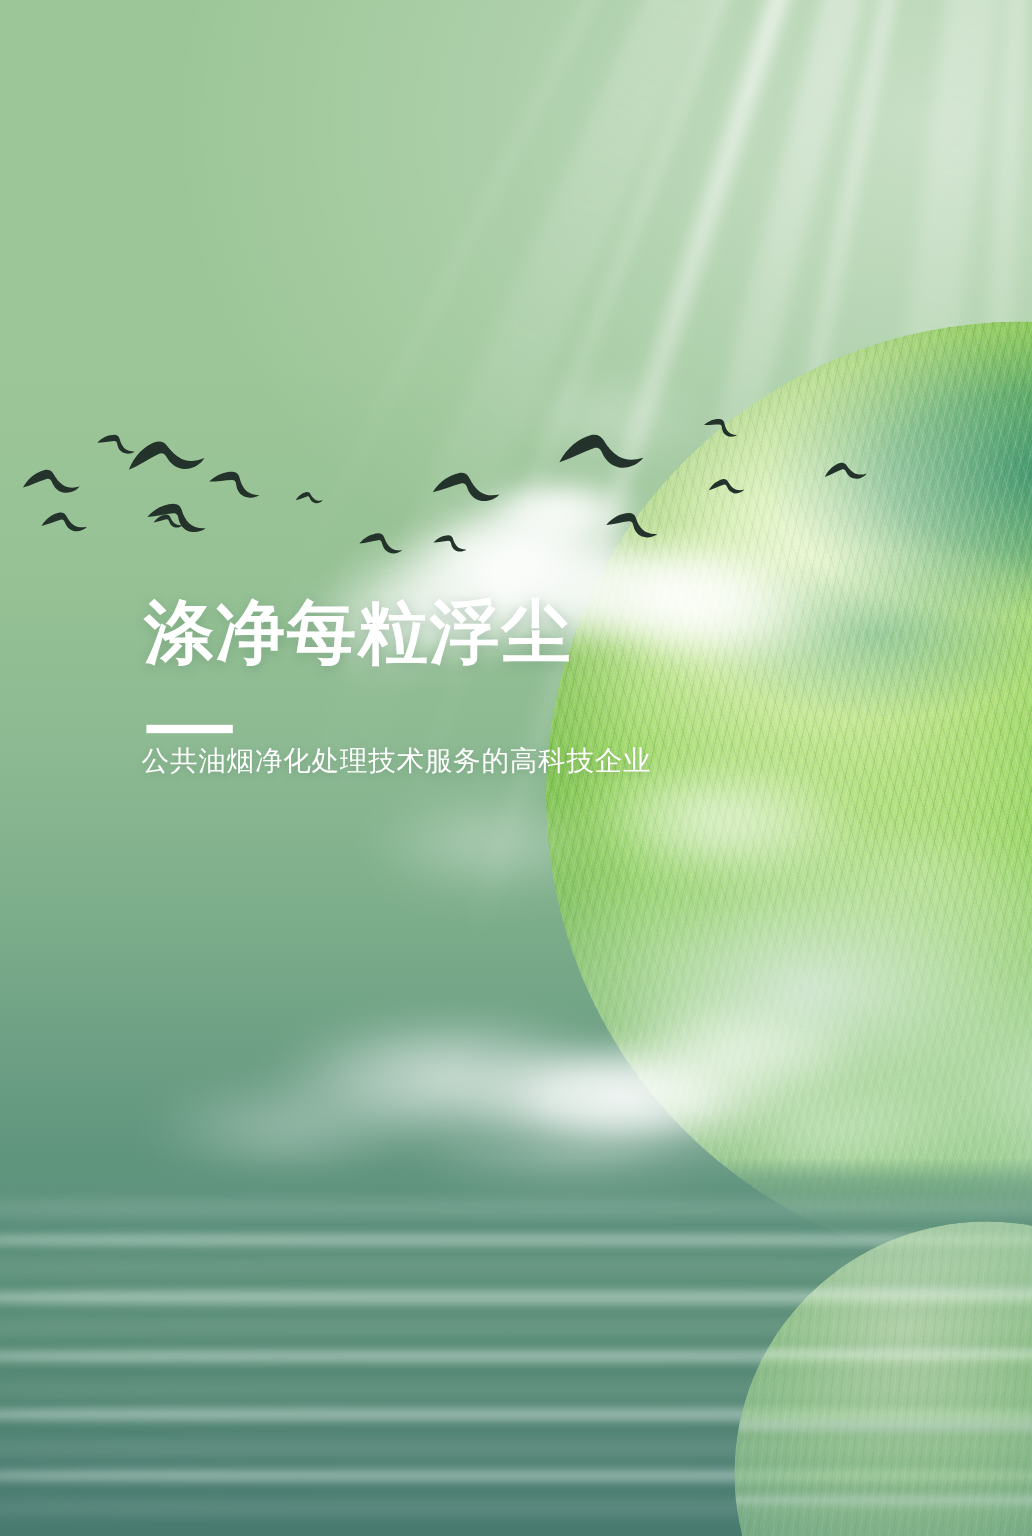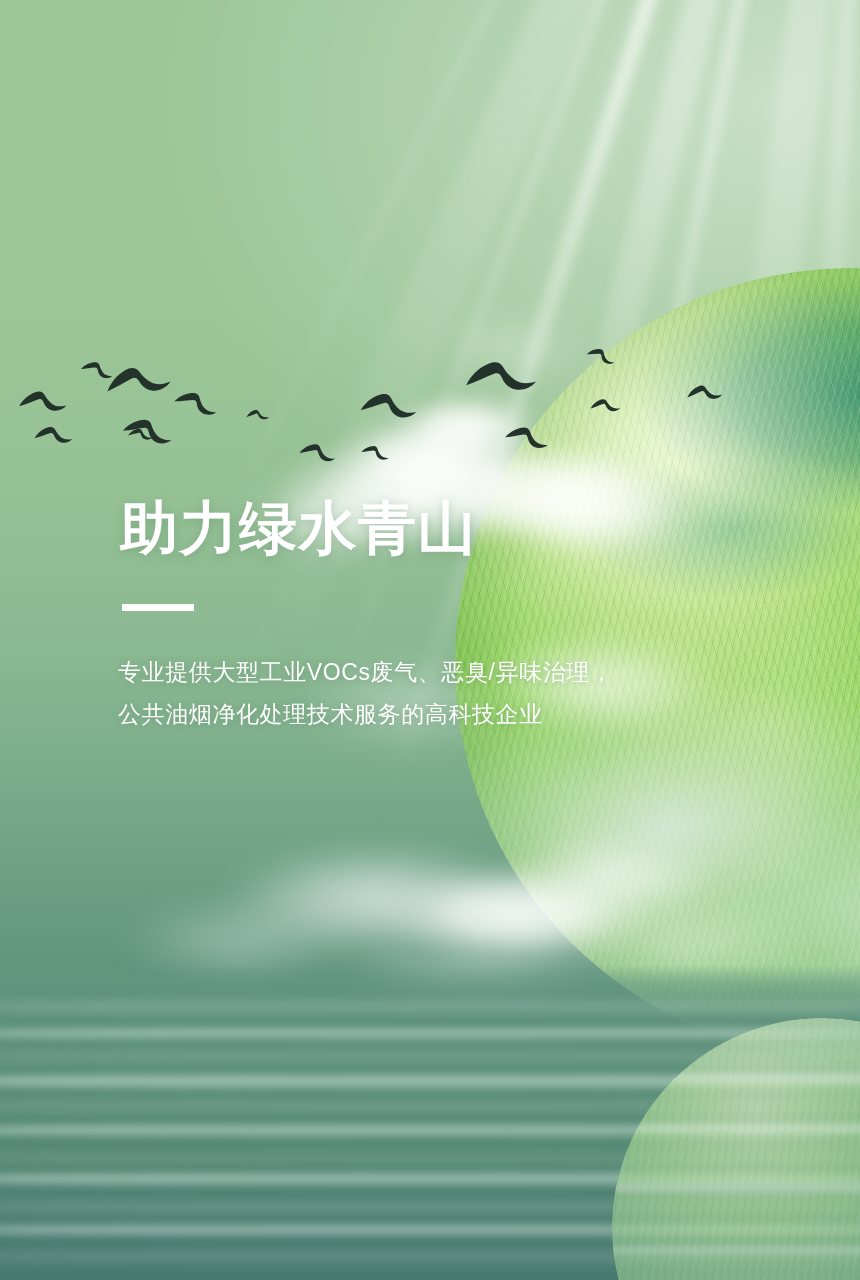--- a/index.html
+++ b/index.html
@@ -399,19 +399,18 @@
       </g>
       <g transform="translate(128,430) rotate(0) scale(0.6)">
         <path d="M0,9 C5,2 11,-1 17,-2 C20,-2.2 22,-1 23,1.4 C24.5,5 26.5,8 29,10.2 C32,12.6 36,13.4 41,12.6 C38,15.6 33,17 28.6,15.6 C25,14.4 22.6,11.6 21.4,7.4 C20.8,5.2 19.6,4.2 17.6,4.6 C12,5.8 6,8 0,9 Z" fill="#23322a"></path>
       </g>
       <g transform="translate(246,412) rotate(-5) scale(0.55)">
         <path d="M0,9 C5,2 11,-1 17,-2 C20,-2.2 22,-1 23,1.4 C24.5,5 26.5,8 29,10.2 C32,12.6 36,13.4 41,12.6 C38,15.6 33,17 28.6,15.6 C25,14.4 22.6,11.6 21.4,7.4 C20.8,5.2 19.6,4.2 17.6,4.6 C12,5.8 6,8 0,9 Z" fill="#23322a"></path>
       </g>
     </svg>
 
   <div class="copy">
-    <div class="headline">助力绿水青山</div>
+    <div class="headline">涤净每粒浮尘</div>
     <div class="divider"></div>
-    <div class="subcopy">专业提供大型工业VOCs废气、恶臭/异味治理，</div>
     <div class="subcopy" style="margin-top:4px">公共油烟净化处理技术服务的高科技企业</div>
   </div>
 
 </div>
 
 </body></html>

